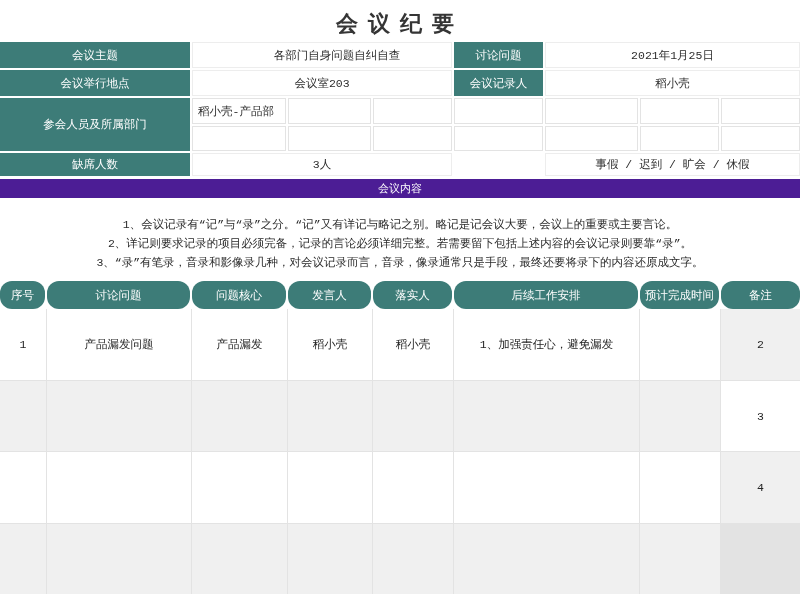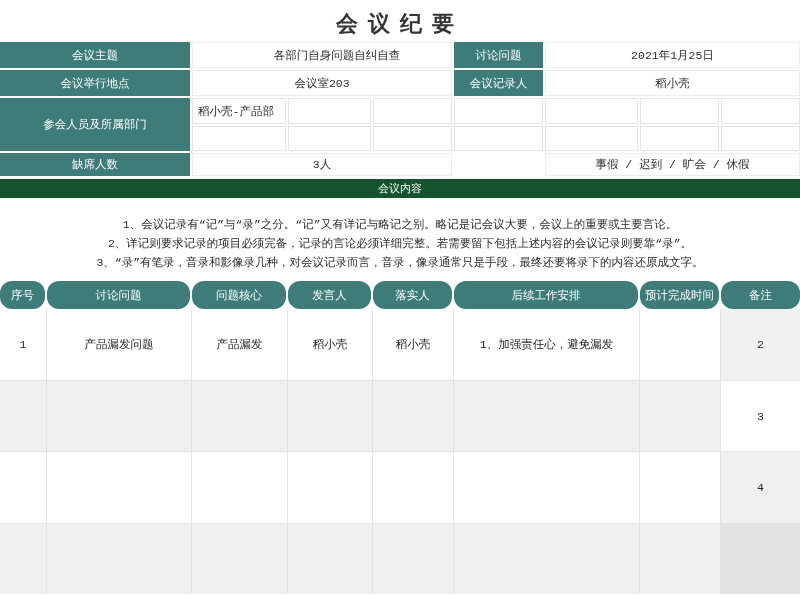--- a/index.html
+++ b/index.html
@@ -52,21 +52,21 @@
   .val-rec      { grid-column: 7/10; grid-row: 2; }
   .lbl-att      { grid-column: 1/3; grid-row: 3/5; }
   .lbl-absent   { grid-column: 1/3; grid-row: 5; }
   .val-absent   { grid-column: 3/6; grid-row: 5; }
   .lbl-reason   { grid-column: 6/7; grid-row: 5; }
   .val-reason   { grid-column: 7/10; grid-row: 5; }
   
   .content-bar {
     margin-top: 3px;
     height: 19px;
-    background: #14532d;
+    background: #4c1d95;
     color: #fff;
     font-size: 11px;
     display: flex;
     align-items: center;
     justify-content: center;
   }
   .content-area {
     height: 80px;
     background: #fff;
     padding-top: 17px;

